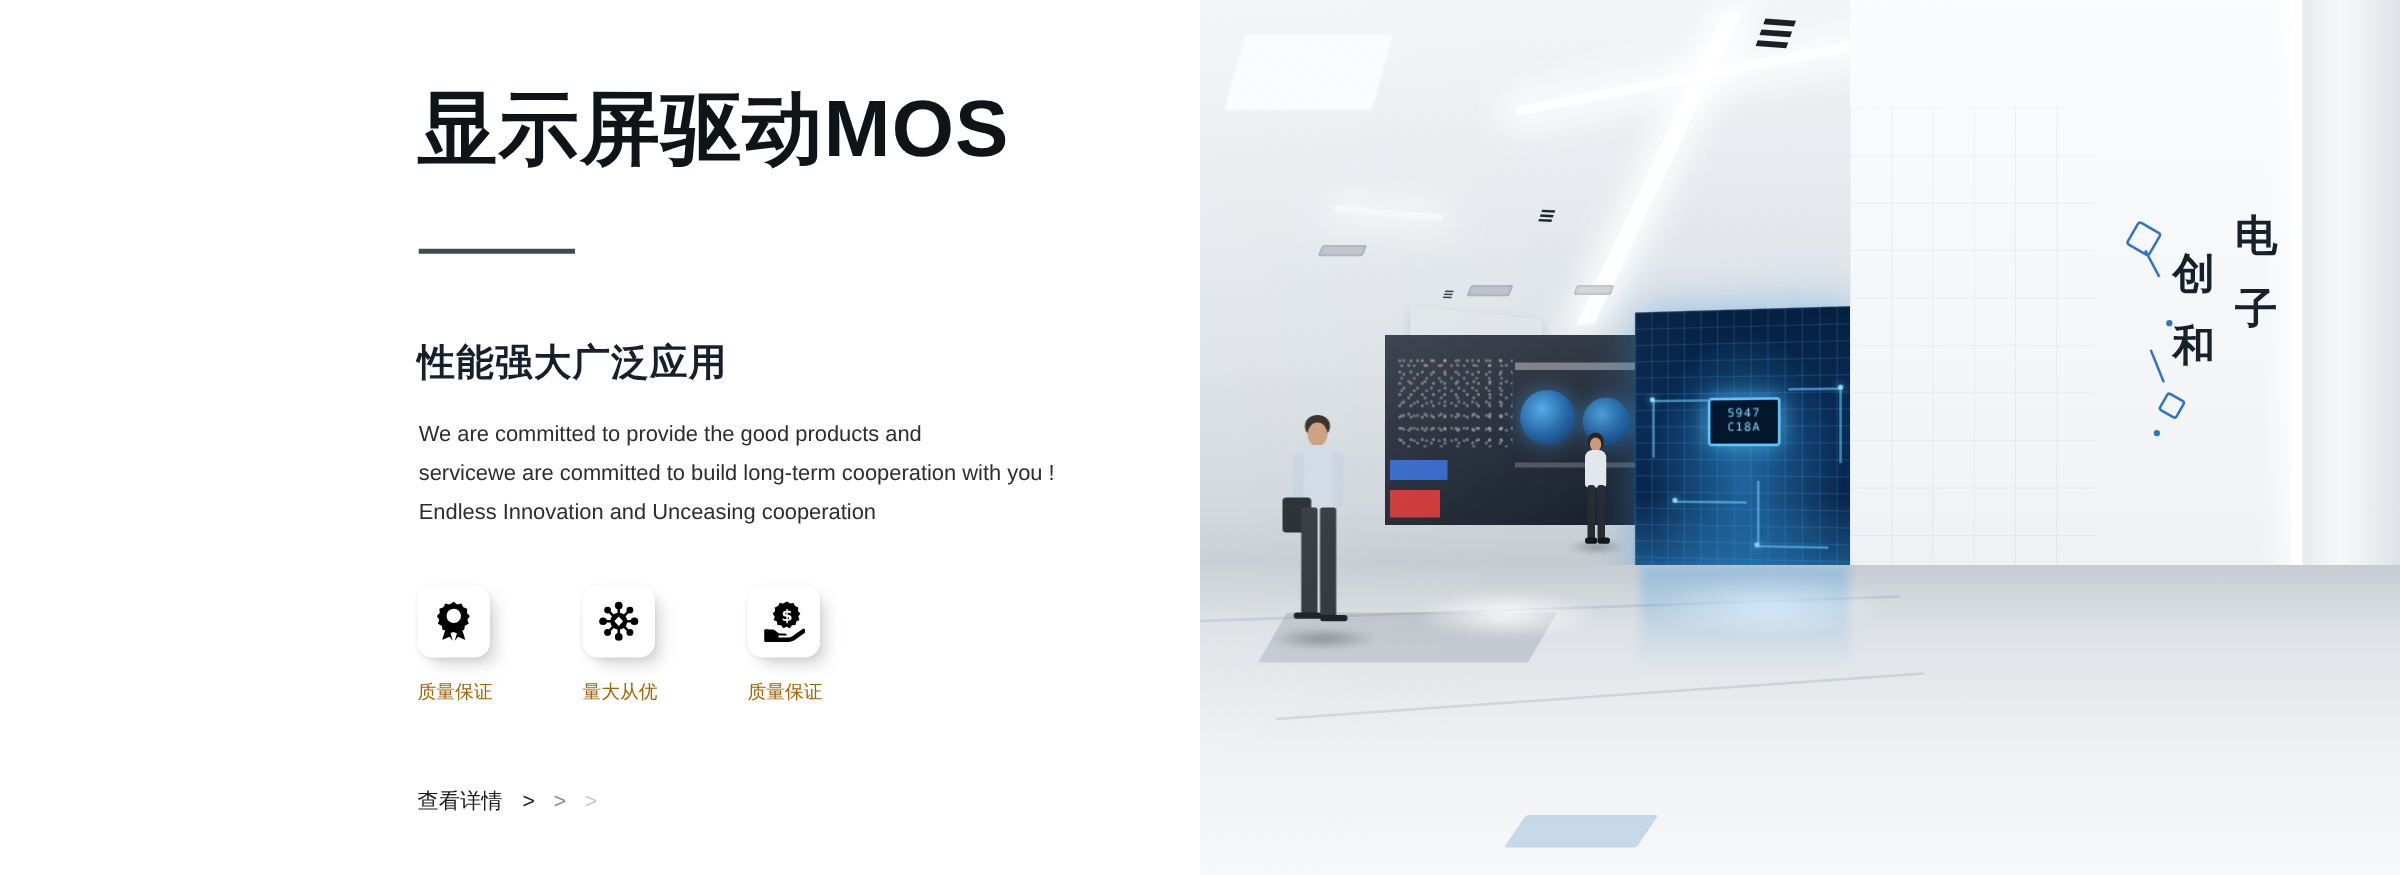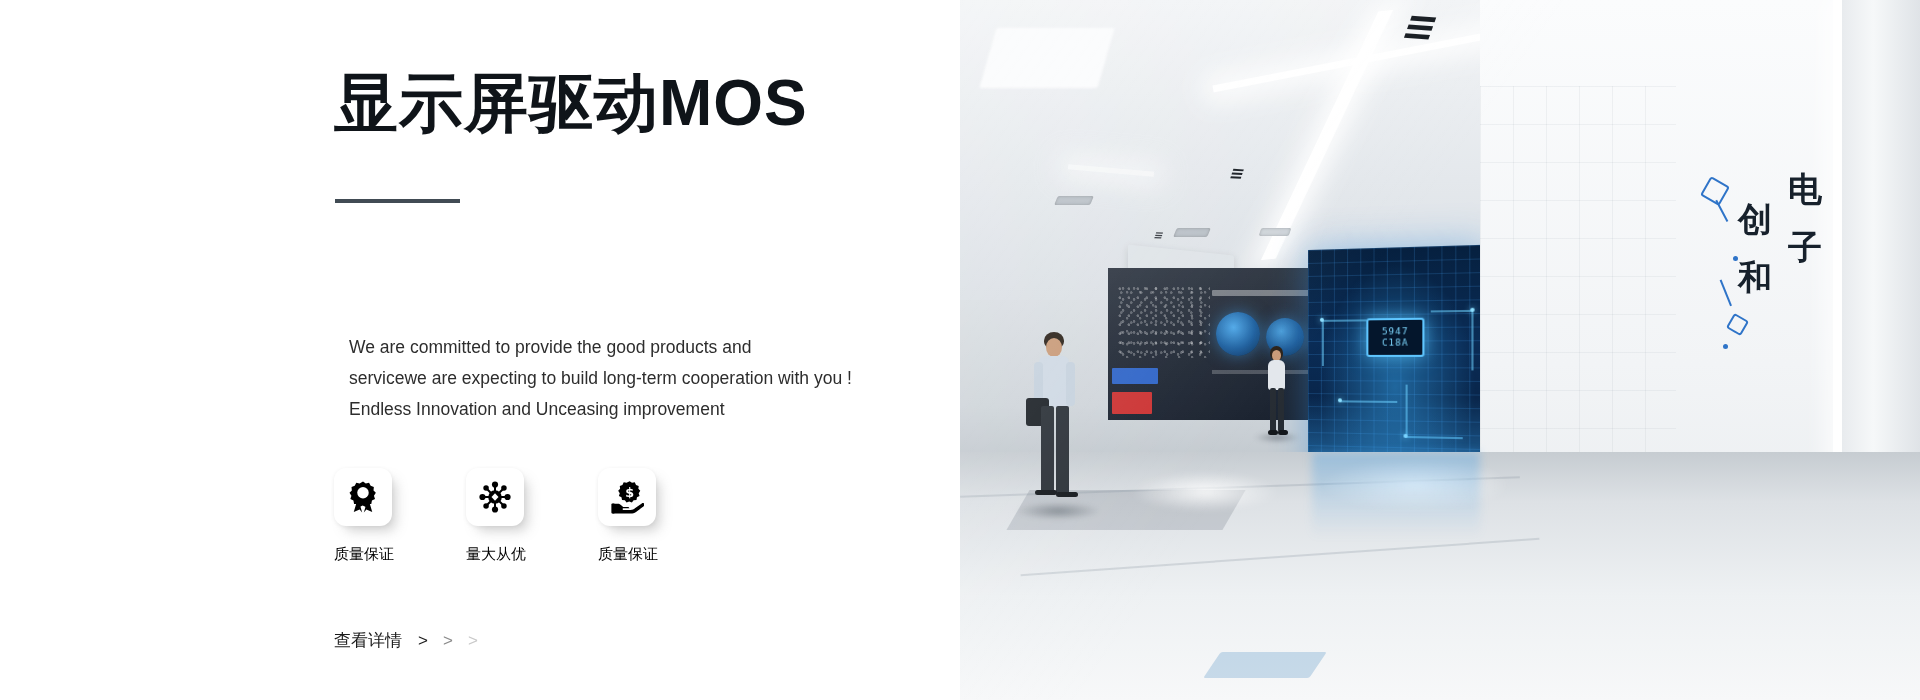--- a/index.html
+++ b/index.html
@@ -27,40 +27,40 @@
 
   .subheadline {
     position:absolute; left:334px; top:270px;
     font-size:30px; font-weight:700; letter-spacing:1px;
     color:#16202c; white-space:nowrap;
   }
 
   .paragraph {
     position:absolute; left:335px; top:332px;
     font-size:17.5px; font-weight:400; color:#2d2d2d;
-    line-height:31px; white-space:nowrap;margin-left:14px;
+    line-height:31px; white-space:nowrap;
   }
   .paragraph div { white-space:nowrap; }
 
   
   .features { position:absolute; left:334px; top:468px; display:flex; gap:56px; }
   .feature { width:76px; display:flex; flex-direction:column; align-items:flex-start; }
 
   .icon-tile {
     position:relative;
     width:58px; height:58px; border-radius:12px;
     background:#ffffff;
     display:flex; align-items:center; justify-content:center;
     box-shadow: 7px 8px 12px -3px rgba(150,150,150,0.42),
                 0 1px 4px rgba(0,0,0,0.07);
   }
   .icon-tile svg { display:block; }
 
   .feature-label {
-    margin-top:20px; font-size:15px; color:#000000;
+    margin-top:20px; font-size:15px; color:#a16207;
     font-weight:400; white-space:nowrap; line-height:1;
   }
 
   
   .detail-link {
     position:absolute; left:334px; top:629px;
     font-size:17px; color:#1a1a1a; text-decoration:none;
     white-space:nowrap; display:inline-flex; align-items:baseline;gap:16px;
   }
   .detail-link .chev { letter-spacing:-1px; font-weight:400; }
@@ -313,25 +313,26 @@
 <body>
 
 <div class="banner">
 
   <div class="left-panel">
 
     <h1 class="headline">显示屏驱动MOS</h1>
 
     <div class="divider"></div>
 
+    <h2 class="subheadline">性能强大广泛应用</h2>
 
     <div class="paragraph">
       <div>We are committed to provide the good products and</div>
-      <div>servicewe are expecting to build long-term cooperation with you !</div>
-      <div>Endless Innovation and Unceasing improvement</div>
+      <div>servicewe are committed to build long-term cooperation with you !</div>
+      <div>Endless Innovation and Unceasing cooperation</div>
     </div>
 
     <div class="features">
 
       <div class="feature">
         <div class="icon-tile">
           <svg width="34" height="34" viewBox="0 0 32 32" aria-hidden="true">
             <path fill="#000" d="M16 1.4l2.6 1.9 3.1-.7 1.5 2.8 3 1.2-.3 3.2 2.2 2.3-1.8 2.7 1 3.1-2.9 1.4-.6 3.2-3.2.2-1.9 2.6-3-1.2-3 1.2-1.9-2.6-3.2-.2-.6-3.2-2.9-1.4 1-3.1-1.8-2.7 2.2-2.3-.3-3.2 3-1.2 1.5-2.8 3.1.7z"></path>
             <circle cx="16" cy="12" r="5.4" fill="#fff"></circle>
             <path fill="#000" d="M10.2 20.3l-2.9 9.9 5.5-2.5 2.4 2.9-2.6-9.1z"></path>

